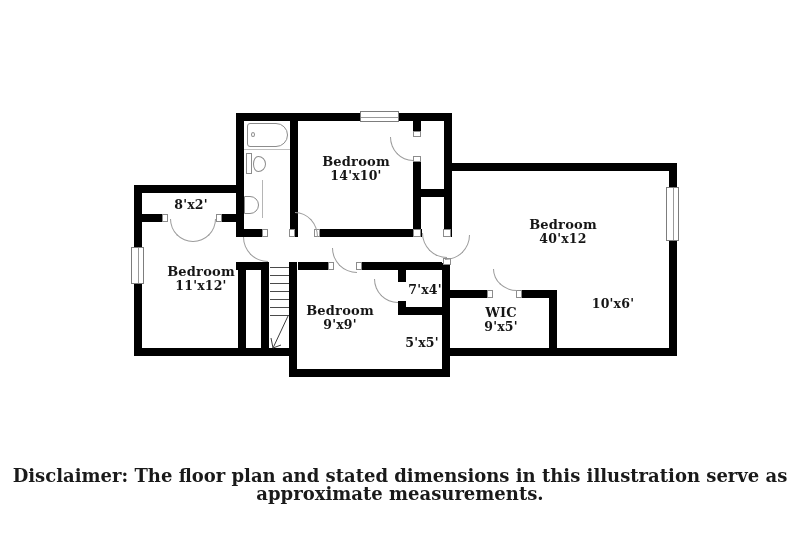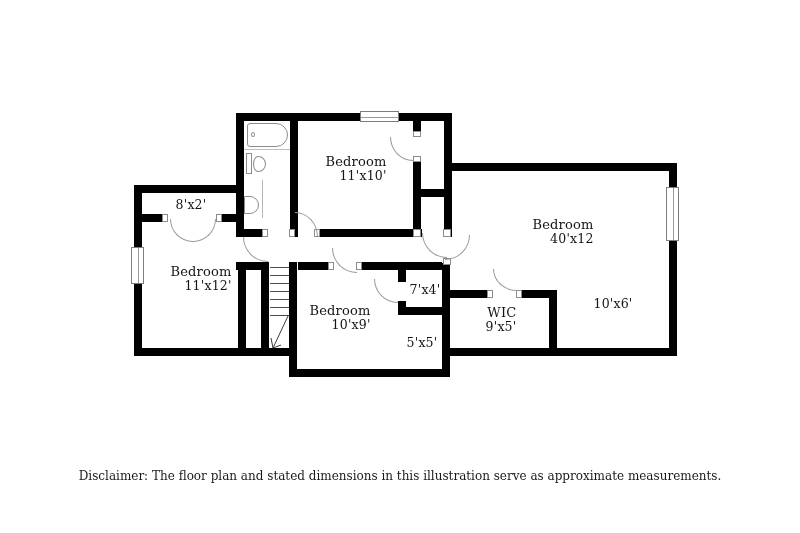--- a/index.html
+++ b/index.html
@@ -11,25 +11,25 @@
   .win{position:absolute;background:#ffffff;border:1px solid #7d7d7d;box-sizing:border-box;}
   .win .mull{position:absolute;background:#9a9a9a;}
   .win.h .mull{left:0;right:0;top:50%;height:1px;}
   .win.v .mull{top:0;bottom:0;left:50%;width:1px;}
   .door{position:absolute;box-sizing:border-box;border:0 solid #9b9b9b;}
   .door.bl{border-left-width:1px;border-bottom-width:1px;border-bottom-left-radius:100% 100%;}
   .door.br{border-right-width:1px;border-bottom-width:1px;border-bottom-right-radius:100% 100%;}
   .door.tr{border-top-width:1px;border-right-width:1px;border-top-right-radius:100% 100%;}
   .fixture{position:absolute;box-sizing:border-box;border:1px solid #8c8c8c;background:#ffffff;}
   .tread{position:absolute;background:#4a4a4a;height:1px;width:19px;left:270px;}
-  .label{position:absolute;transform:translate(-50%,-50%);text-align:right;color:#151515;
-         font-weight:normal;font-size:13px;line-height:14px;letter-spacing:.2px;white-space:nowrap;}
+  .label{position:absolute;transform:translate(-50%,-50%);text-align:center;color:#151515;
+         font-weight:bold;font-size:13px;line-height:14px;letter-spacing:.2px;white-space:nowrap;}
   .label .dims{font-size:12.5px;}
   .disclaimer{position:absolute;left:0;right:0;top:467px;text-align:center;color:#1a1a1a;
-              font-size:12px;line-height:18px;font-weight:normal;}
+              font-size:18px;line-height:18px;font-weight:bold;}
 </style>
 </head>
 <body>
 
 <div class="page">
   <div class="plan">
 
     <div class="wall" style="left:236px;top:113px;width:216px;height:8px"></div>
     <div class="wall" style="left:444px;top:113px;width:8px;height:58px"></div>
     <div class="wall" style="left:444px;top:163px;width:233px;height:8px"></div>
@@ -118,36 +118,36 @@
     <div class="fixture" style="left:247px;top:123px;width:41px;height:24px;border-radius:3px 12px 12px 3px"></div>
     <div class="fixture" style="left:251px;top:132px;width:4px;height:5px;border-radius:50%"></div>
     <div style="position:absolute;left:244px;top:149px;width:46px;height:1px;background:#c0c0c0"></div>
     <div class="fixture" style="left:246px;top:153px;width:6px;height:21px"></div>
     <div class="fixture" style="left:253px;top:156px;width:13px;height:16px;border-radius:40% 60% 60% 40% / 50% 50% 50% 50%"></div>
     <div class="fixture" style="left:244px;top:196px;width:15px;height:18px;border-radius:0 60% 60% 0 / 0 50% 50% 0"></div>
     <div style="position:absolute;left:262px;top:180px;width:1px;height:38px;background:#b5b5b5"></div>
 
     <div class="label" style="left:356px;top:169px">
       <div>Bedroom</div>
-      <div class="dims">11'x10'</div>
+      <div class="dims">14'x10'</div>
     </div>
     <div class="label" style="left:191px;top:205px">
       <div class="dims">8'x2'</div>
     </div>
     <div class="label" style="left:201px;top:279px">
       <div>Bedroom</div>
       <div class="dims">11'x12'</div>
     </div>
     <div class="label" style="left:563px;top:232px">
       <div>Bedroom</div>
       <div class="dims">40'x12</div>
     </div>
     <div class="label" style="left:340px;top:318px">
       <div>Bedroom</div>
-      <div class="dims">10'x9'</div>
+      <div class="dims">9'x9'</div>
     </div>
     <div class="label" style="left:425px;top:290px">
       <div class="dims">7'x4'</div>
     </div>
     <div class="label" style="left:422px;top:343px">
       <div class="dims">5'x5'</div>
     </div>
     <div class="label" style="left:501px;top:320px">
       <div>WIC</div>
       <div class="dims">9'x5'</div>

